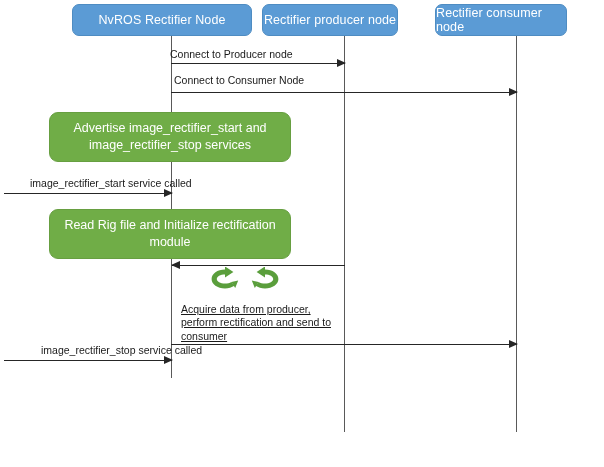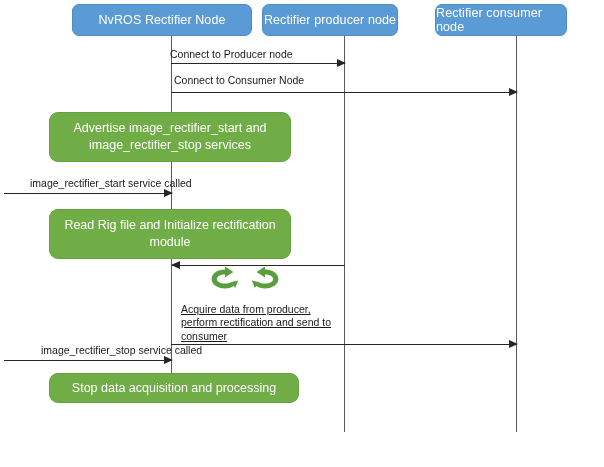--- a/index.html
+++ b/index.html
@@ -171,15 +171,14 @@
                  C21.6 21.4 24.9 20.4 27.4 18.8 L24.4 15.0
                  C22.7 16.0 20.5 16.6 18 16.6 C13.3 16.6 9.8 14.5 9.8 12
                  C9.8 9.5 13.3 7.4 18 7.4 L18 10.6 L26.4 5.0 L18 -0.6 Z"></path>
         <path d="M24.4 15.0 L31.2 13.4 L28.2 21.0 Z"></path>
       </g>
     </svg>
   </div>
 
   <div class="green-box" id="green-0">Advertise image_rectifier_start and image_rectifier_stop services</div>
   <div class="green-box" id="green-1">Read Rig file and Initialize rectification module</div>
-  <div class="green-box" id="green-2">Stop data acquisition and processing</div>
 
 </div>
 
 </body></html>

